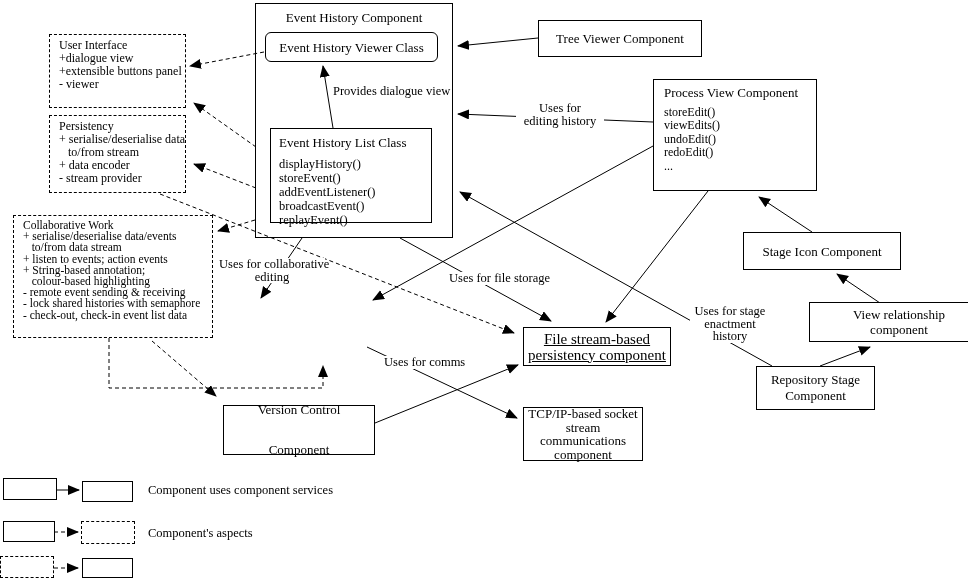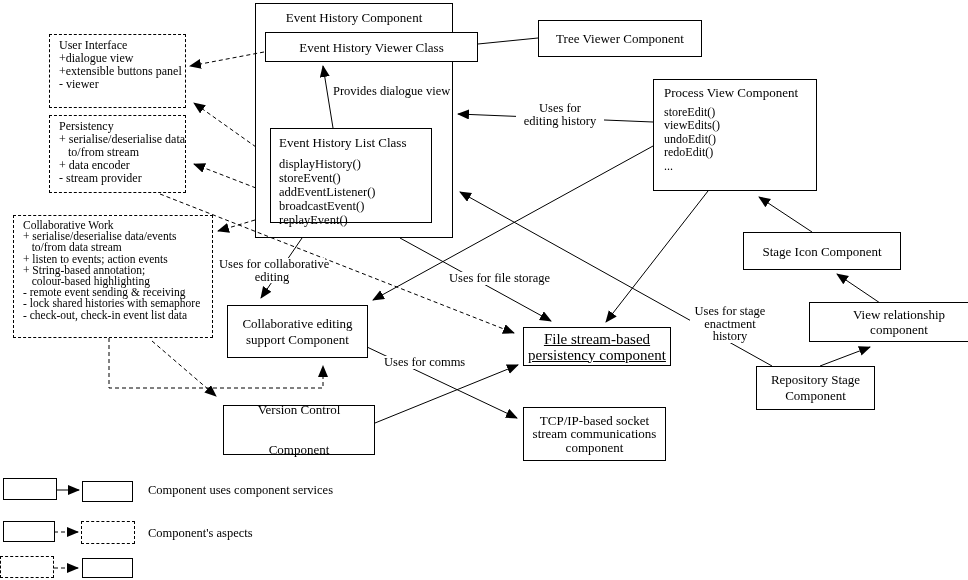--- a/index.html
+++ b/index.html
@@ -105,21 +105,21 @@
       <div class="tline">+ String-based annotation;</div>
       <div class="tline">   colour-based highlighting</div>
       <div class="tline">- remote event sending &amp; receiving</div>
       <div class="tline">- lock shared histories with semaphore</div>
       <div class="tline">- check-out, check-in event list data</div>
     </div>
 
   <div class="box clear" style="left:255px;top:3px;width:198px;height:235px;">
     <div class="f13" style="text-align:center;padding-top:6px;">Event History Component</div>
   </div>
-  <div class="box ctr f13" style="left:265px;top:32px;width:213px;height:30px;">
+  <div class="box ctr f13" style="left:265px;top:32px;width:173px;height:30px;border-radius:6px;">
     <div>Event History Viewer Class</div>
   </div>
   <div class="box" style="left:270px;top:128px;width:162px;height:95px;">
     <div class="f13" style="padding:6px 0 0 8px;">Event History List Class</div>
     <div class="methods" style="margin-top:7px;">
         <div class="tline">displayHistory()</div>
         <div class="tline">storeEvent()</div>
         <div class="tline">addEventListener()</div>
         <div class="tline">broadcastEvent()</div>
         <div class="tline">replayEvent()</div>
@@ -153,35 +153,31 @@
   <div class="box ctr" style="left:756px;top:366px;width:119px;height:44px;font-size:13px;line-height:16px;">
       <div class="tline">Repository Stage</div>
       <div class="tline">Component</div>
     </div>
 
   <div class="box ctr" style="left:523px;top:327px;width:148px;height:39px;font-size:15px;line-height:16px;text-decoration:underline;">
       <div class="tline">File stream-based</div>
       <div class="tline">persistency component</div>
     </div>
 
-  <div class="box ctr" style="left:523px;top:407px;width:143px;height:54px;font-size:13px;line-height:13.5px;">
+  <div class="box ctr" style="left:523px;top:407px;width:120px;height:54px;font-size:13px;line-height:13.5px;">
       <div class="tline">TCP/IP-based socket</div>
       <div class="tline">stream communications</div>
       <div class="tline">component</div>
     </div>
 
   <div class="box ctr" style="left:223px;top:405px;width:152px;height:50px;font-size:13px;line-height:16px;gap:24px;">
       <div class="tline">Version Control</div>
       <div class="tline">Component</div>
     </div>
 
-  <div class="box ctr" style="left:227px;top:305px;width:141px;height:53px;font-size:13px;line-height:16px;">
-      <div class="tline">Collaborative editing</div>
-      <div class="tline">support Component</div>
-    </div>
 
   <div class="box" style="left:3px;top:478px;width:54px;height:22px;"></div>
   <div class="box" style="left:82px;top:481px;width:51px;height:21px;"></div>
   <div class="legend-lbl" style="left:148px;top:483px;">Component uses component services</div>
 
   <div class="box" style="left:3px;top:521px;width:52px;height:21px;"></div>
   <div class="box dashed" style="left:81px;top:521px;width:54px;height:23px;"></div>
   <div class="legend-lbl" style="left:148px;top:526px;">Component's aspects</div>
 
   <div class="box dashed" style="left:0px;top:556px;width:54px;height:22px;"></div>

